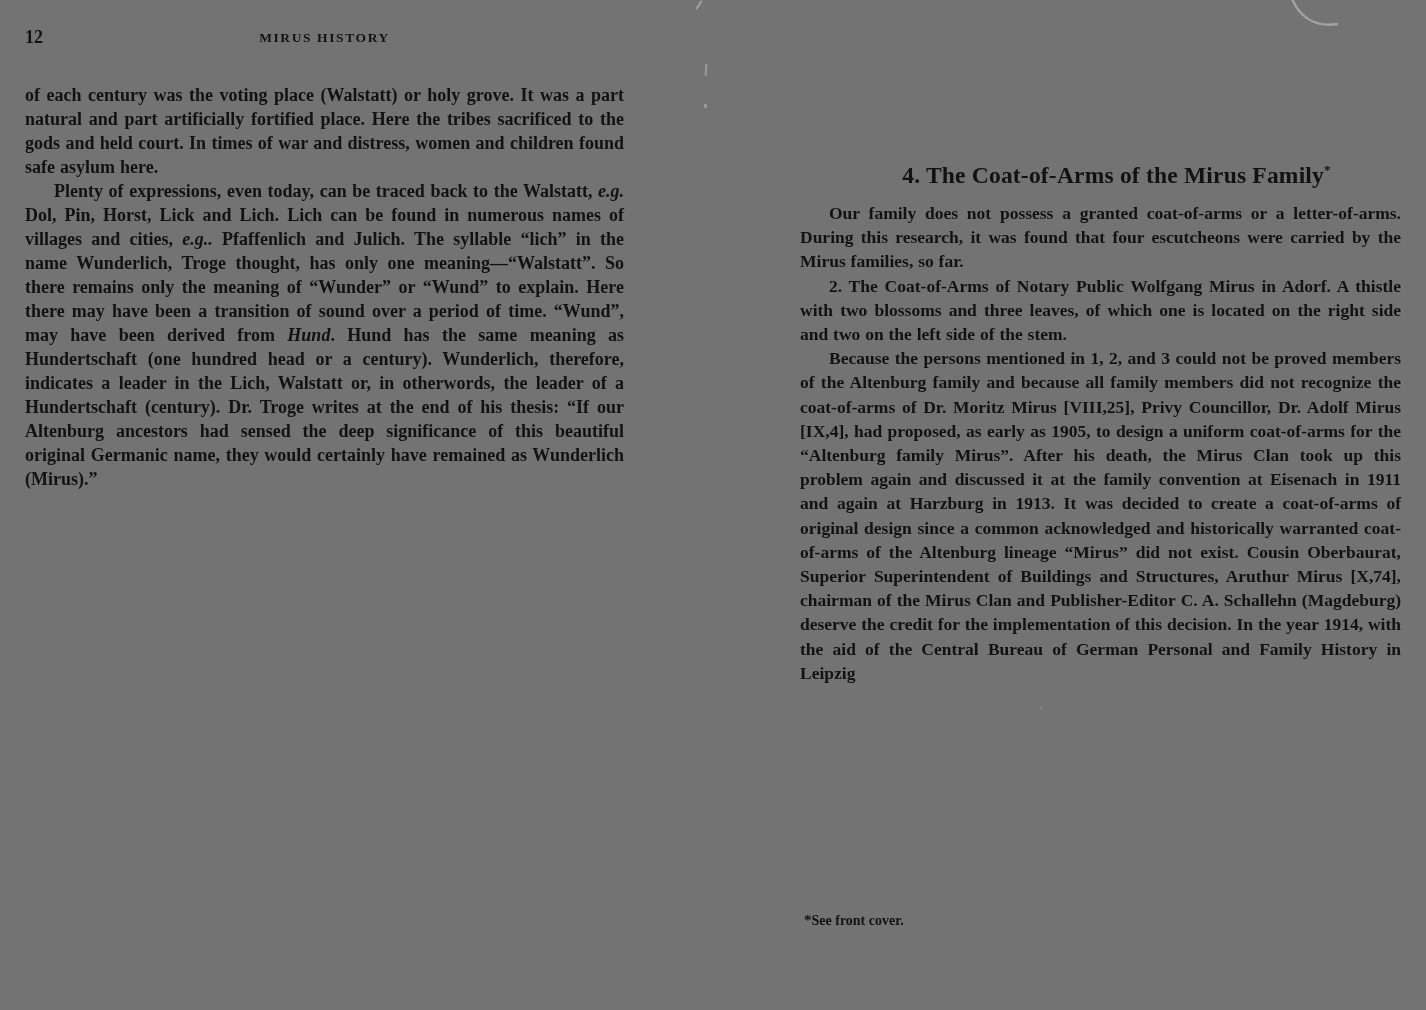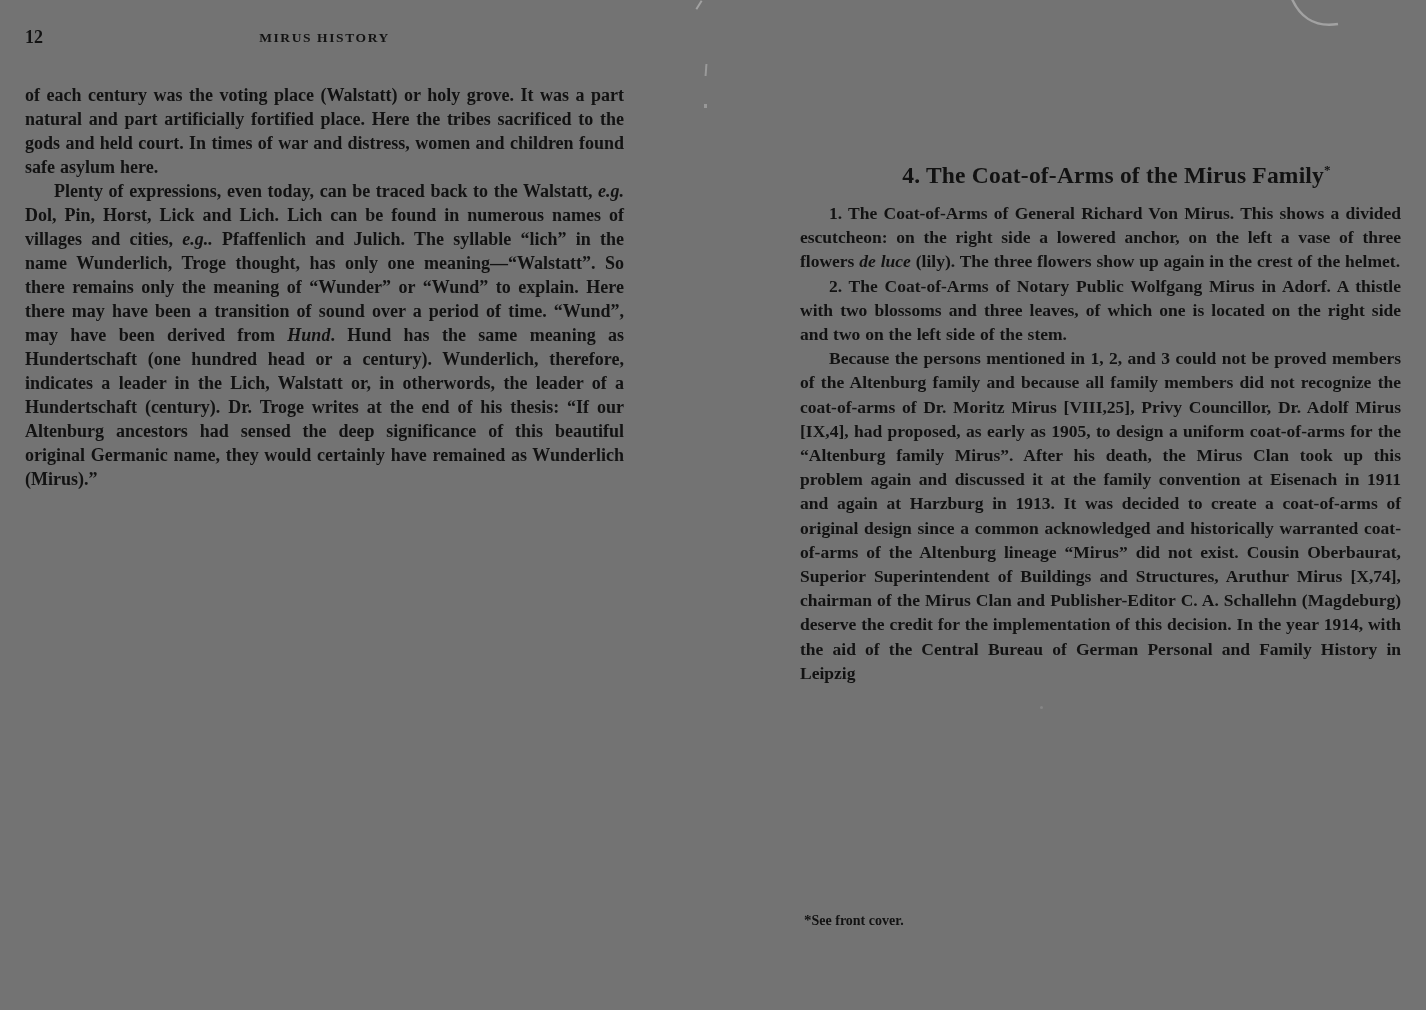--- a/index.html
+++ b/index.html
@@ -99,21 +99,21 @@
   </div>
 
   <div class="left-body">
       <p class="par">of each century was the voting place (Walstatt) or holy grove. It was a part natural and part artificially fortified place. Here the tribes sacrificed to the gods and held court. In times of war and distress, women and children found safe asylum here.</p>
       <p class="par indent">Plenty of expressions, even today, can be traced back to the Walstatt, <i>e.g.</i> Dol, Pin, Horst, Lick and Lich. Lich can be found in numerous names of villages and cities, <i>e.g..</i> Pfaffenlich and Julich. The syllable “lich” in the name Wunderlich, Troge thought, has only one meaning—“Walstatt”. So there remains only the meaning of “Wunder” or “Wund” to explain. Here there may have been a transition of sound over a period of time. “Wund”, may have been derived from <i>Hund</i>. Hund has the same meaning as Hundertschaft (one hundred head or a century). Wunderlich, therefore, indicates a leader in the Lich, Walstatt or, in otherwords, the leader of a Hundertschaft (century). Dr. Troge writes at the end of his thesis: “If our Altenburg ancestors had sensed the deep significance of this beautiful original Germanic name, they would certainly have remained as Wunderlich (Mirus).”</p>
     </div>
 
   <h2 class="chapter-heading"><span>4. The Coat-of-Arms of the Mirus Family</span><sup>*</sup></h2>
 
   <div class="right-body">
-      <p class="par indent">1. The Coat-of-Arms of General Richard Von Mirus. This shows a divided escutcheon: on the right side a lowered anchor, on the left a vase of three flowers <i>de luce</i> (lily). The three flowers show up again in the crest of the helmet.</p>
+      <p class="par indent">Our family does not possess a granted coat-of-arms or a letter-of-arms. During this research, it was found that four escutcheons were carried by the Mirus families, so far.</p>
       <p class="par indent">2. The Coat-of-Arms of Notary Public Wolfgang Mirus in Adorf. A thistle with two blossoms and three leaves, of which one is located on the right side and two on the left side of the stem.</p>
       <p class="par indent">Because the persons mentioned in 1, 2, and 3 could not be proved members of the Altenburg family and because all family members did not recognize the coat-of-arms of Dr. Moritz Mirus [VIII,25], Privy Councillor, Dr. Adolf Mirus [IX,4], had proposed, as early as 1905, to design a uniform coat-of-arms for the “Altenburg family Mirus”. After his death, the Mirus Clan took up this problem again and discussed it at the family convention at Eisenach in 1911 and again at Harzburg in 1913. It was decided to create a coat-of-arms of original design since a common acknowledged and historically warranted coat-of-arms of the Altenburg lineage “Mirus” did not exist. Cousin Oberbaurat, Superior Superintendent of Buildings and Structures, Aruthur Mirus [X,74], chairman of the Mirus Clan and Publisher-Editor C. A. Schallehn (Magdeburg) deserve the credit for the implementation of this decision. In the year 1914, with the aid of the Central Bureau of German Personal and Family History in Leipzig</p>
     </div>
 
   <div class="footnote"><span class="marker">*</span><span>See front cover.</span></div>
 
   <svg class="curl-artifact" viewBox="0 0 60 46" aria-hidden="true">
     <path d="M2,0 C10,22 26,34 50,30" fill="none" stroke="#c9c9c9" stroke-width="2.5" opacity="0.55"></path>
   </svg>
   <div class="gutter-tick"></div>

